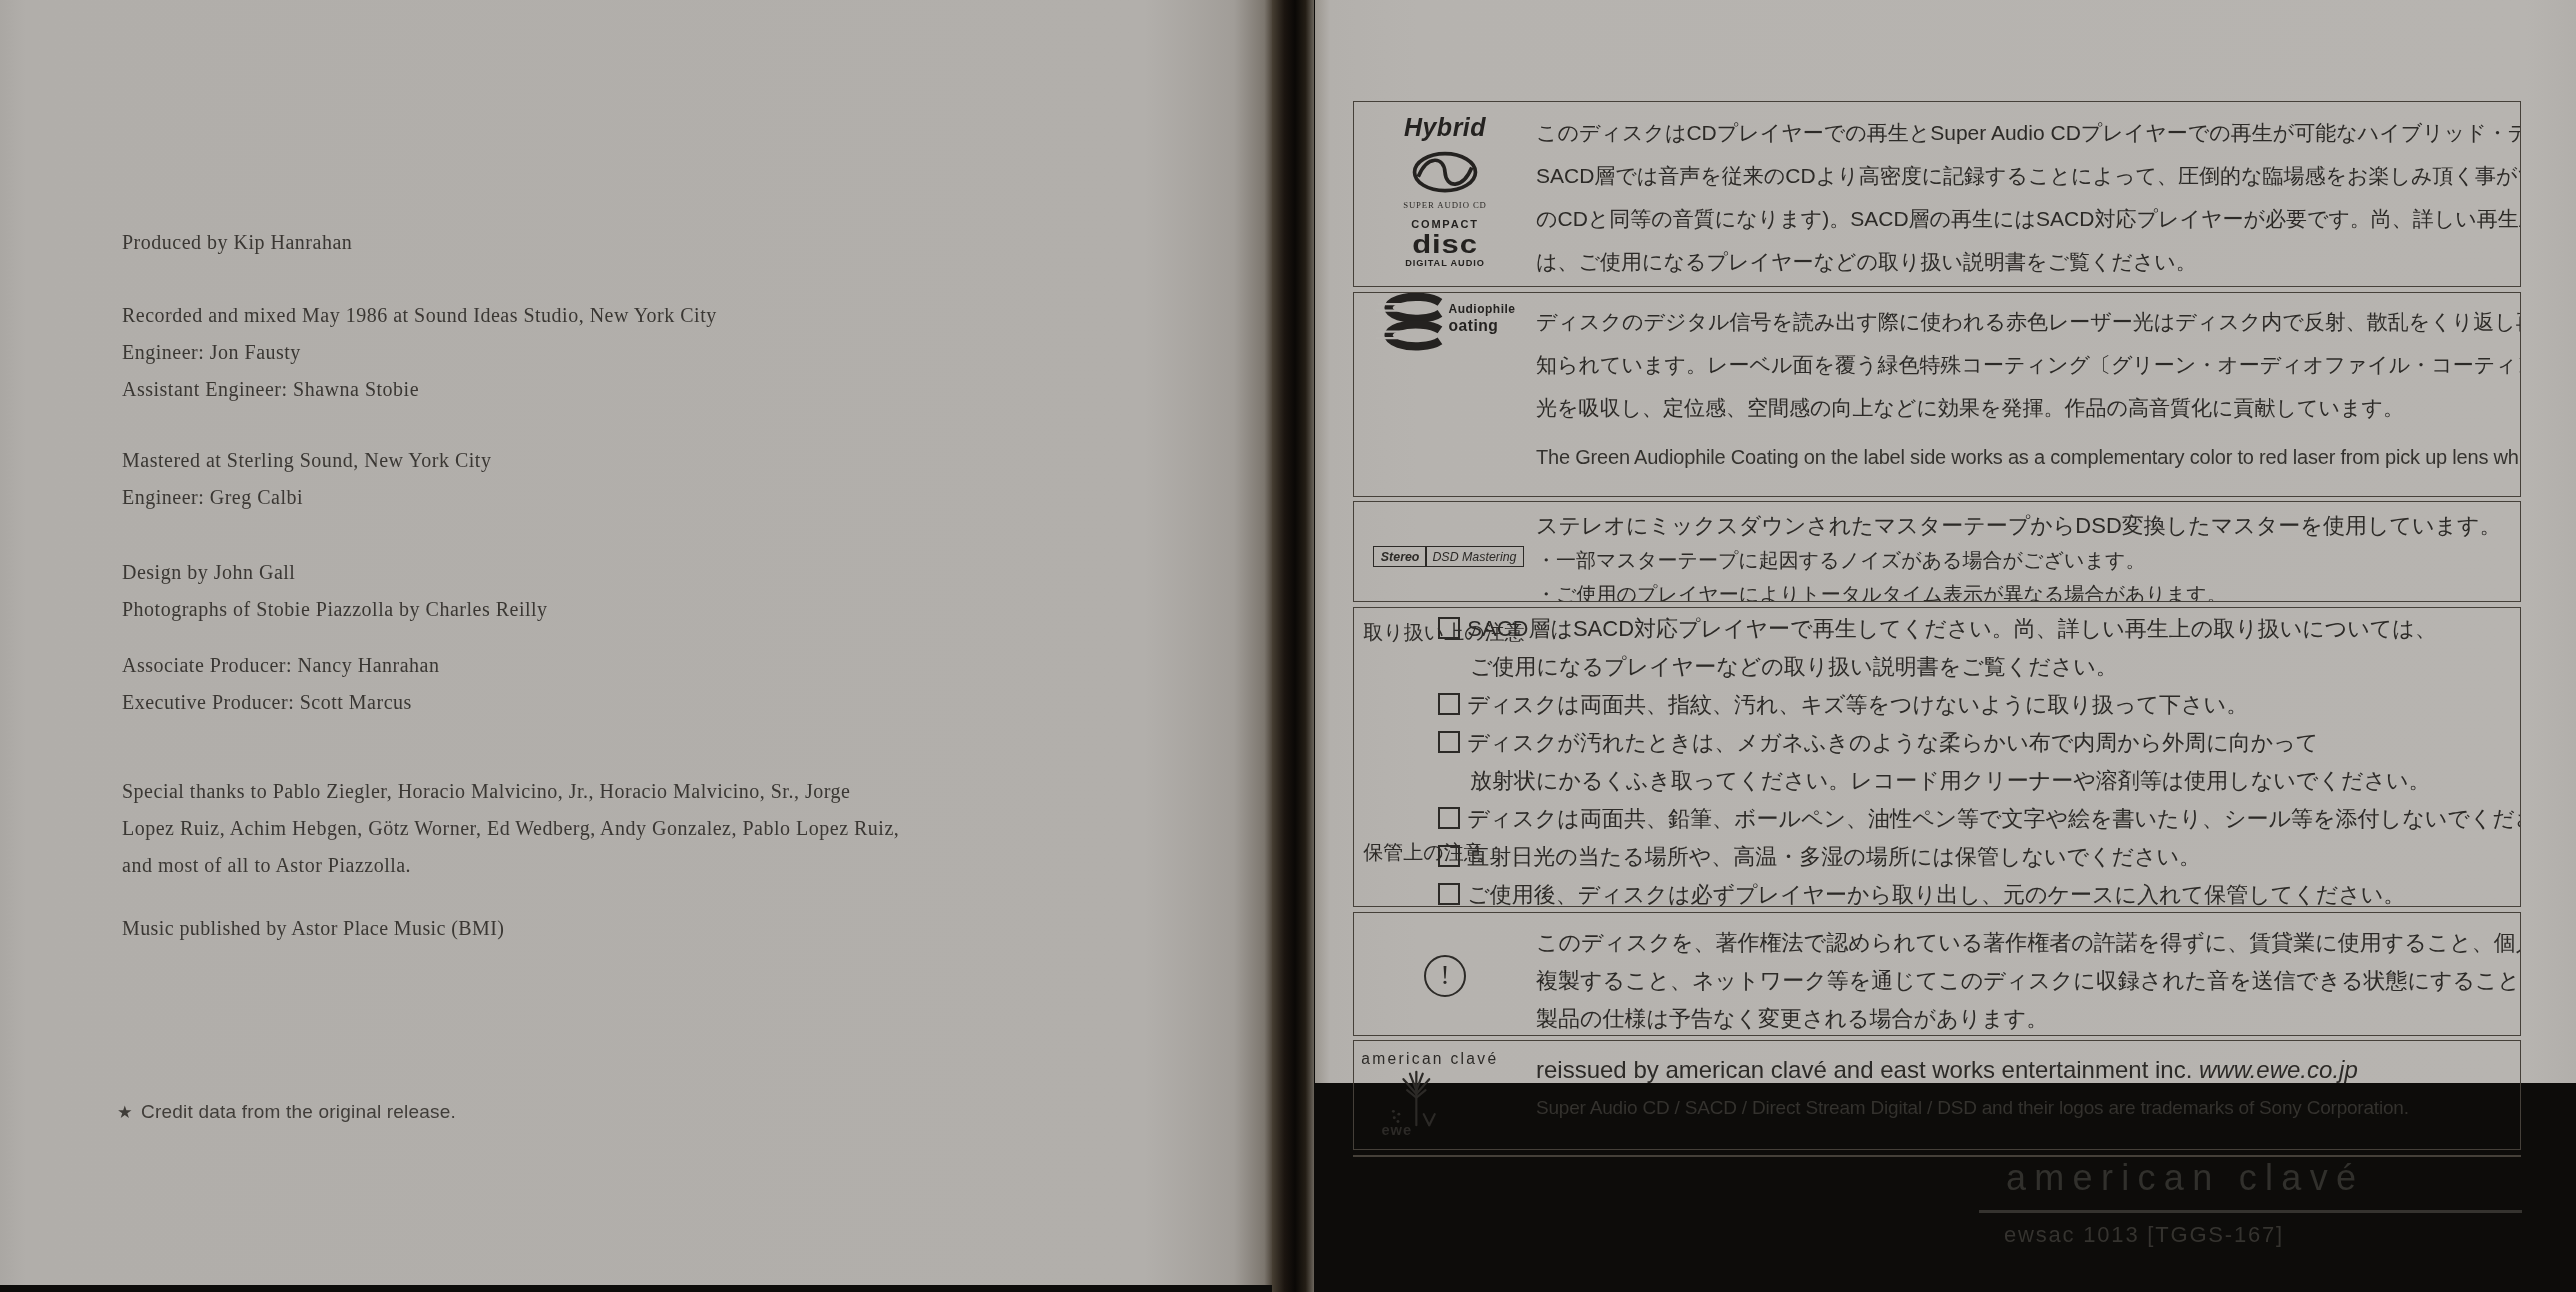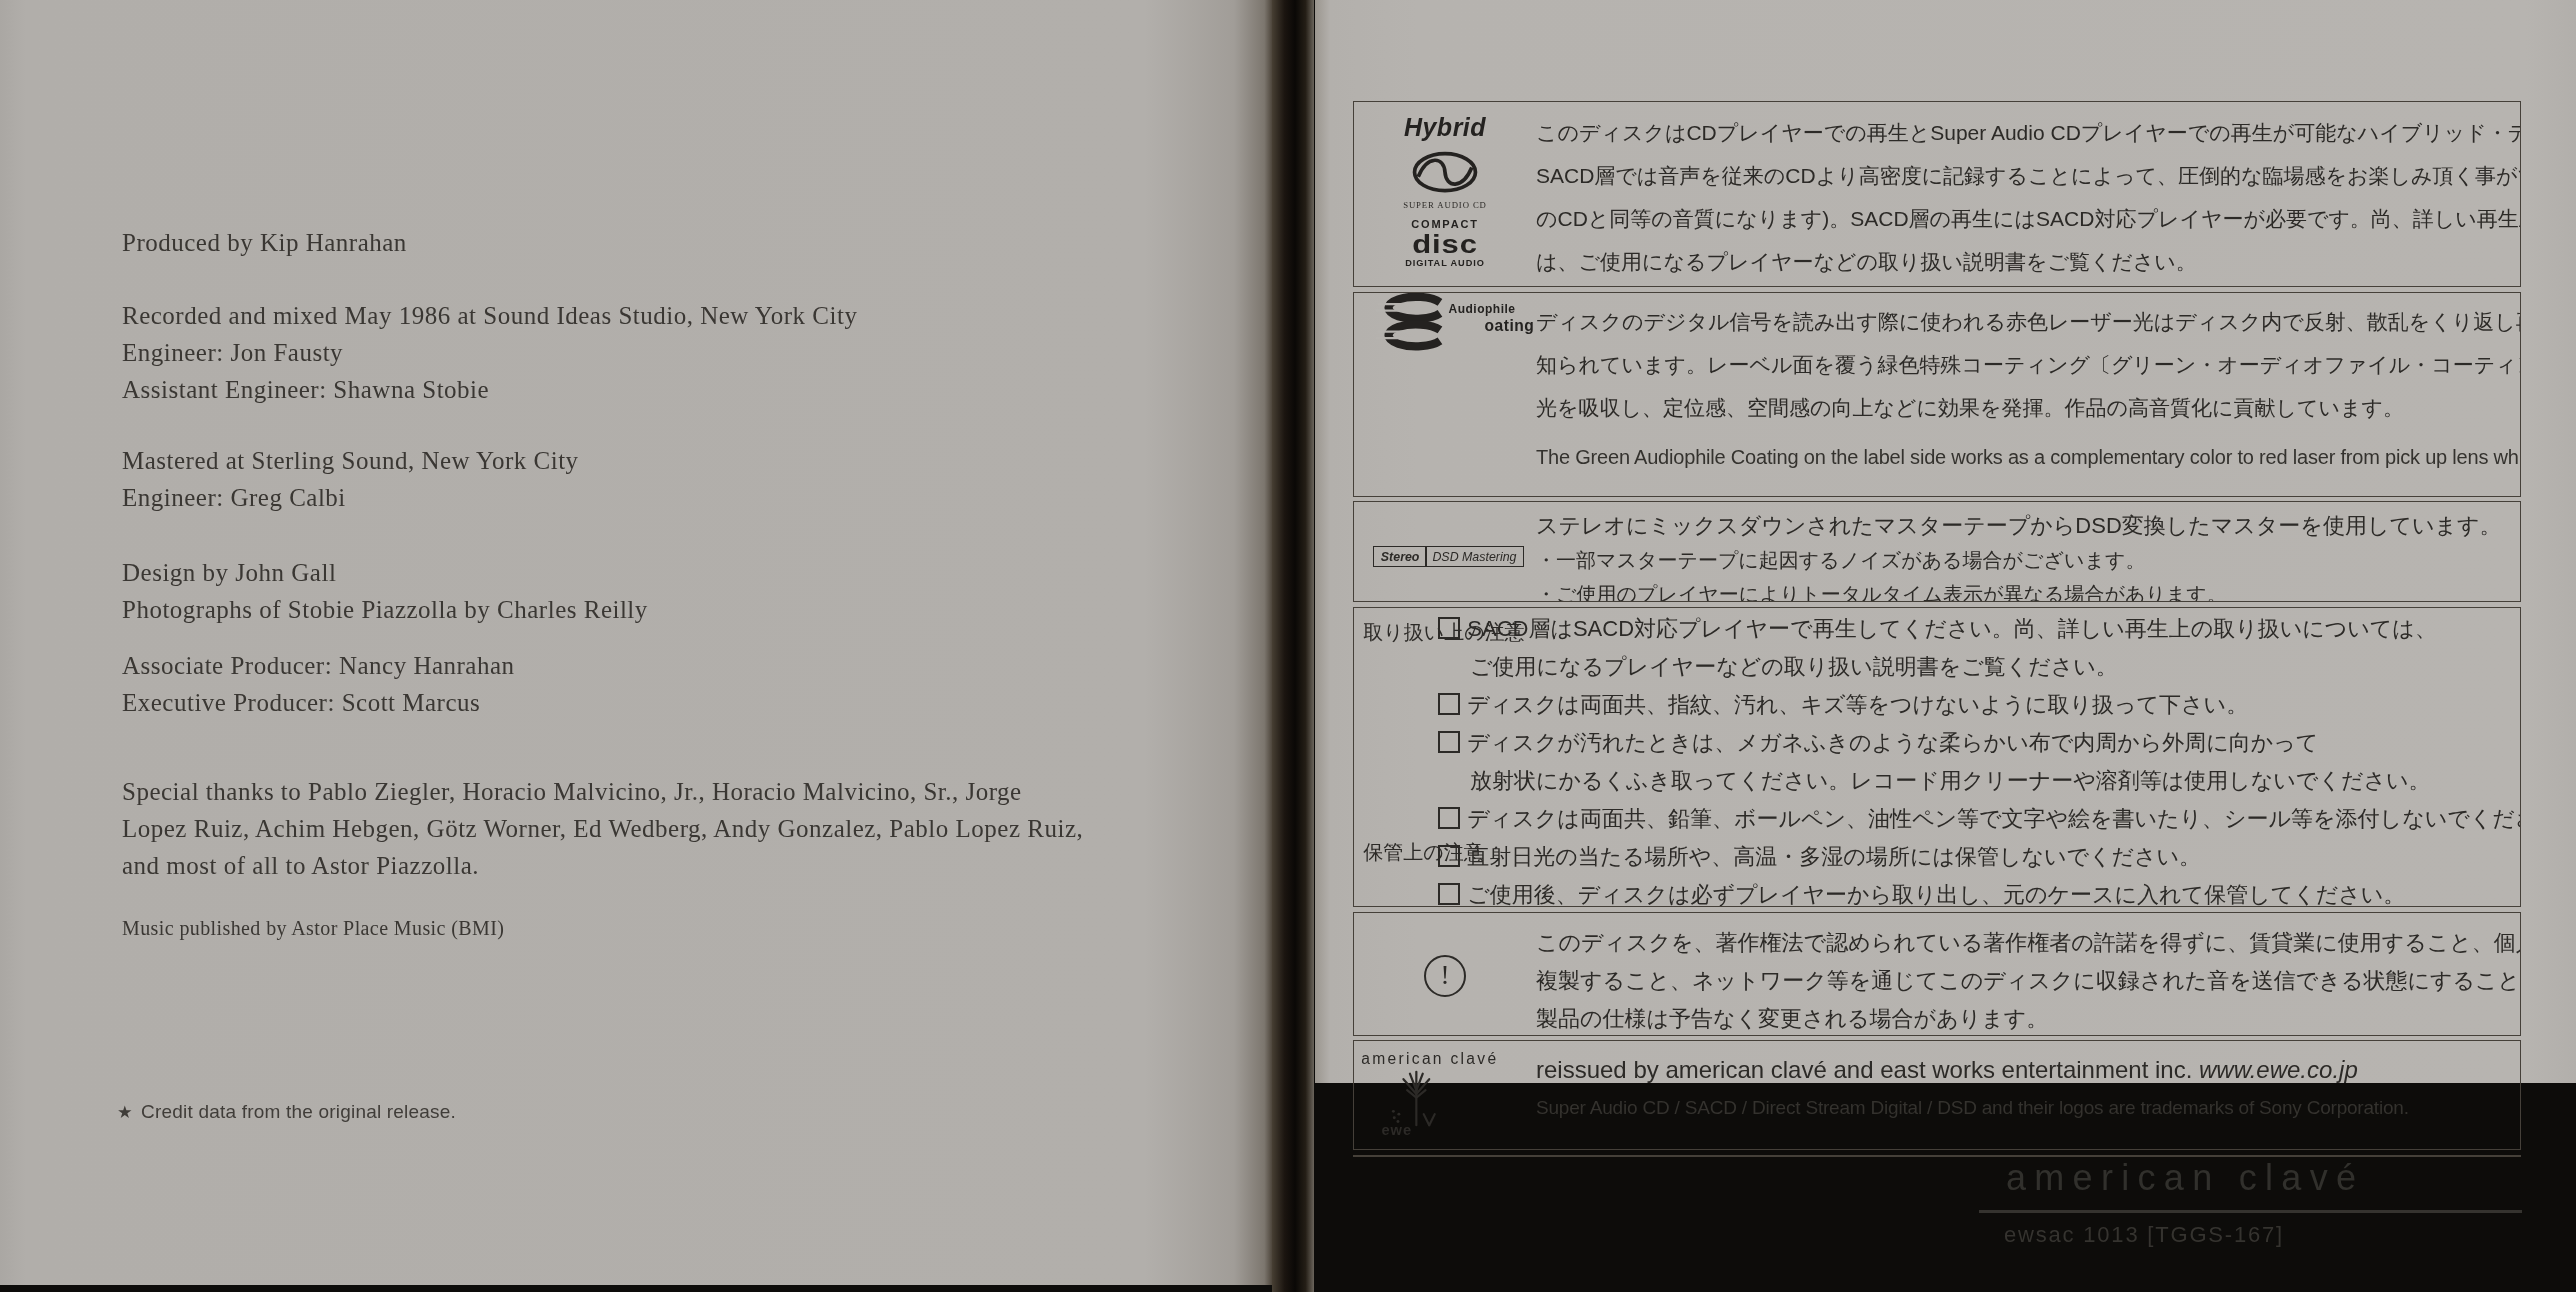--- a/index.html
+++ b/index.html
@@ -18,21 +18,21 @@
     background:linear-gradient(90deg,#473f33 0,#1b1510 30%,#0a0806 55%,#241e16 80%,#6b655c 100%);
   }
   #right-page{
     left:1315px;width:1261px;height:1083px;
     background:linear-gradient(90deg,#9b968f 0,#b3b0ac 1.2%,#b6b3af 8%,#b7b4b0 96%,#b2afab 100%);
   }
 
   
   .credit{position:absolute;left:122px;color:#3a3733;
     font-family:"Liberation Serif","DejaVu Serif",serif;
-    font-size:25px;line-height:37px;letter-spacing:0.5px;white-space:nowrap;}
+    font-size:20px;line-height:37px;letter-spacing:0.5px;white-space:nowrap;}
   .b1{top:224px}.b2{top:297px}.b3{top:442px}.b4{top:554px}.b5{top:647px}.b6{top:773px}
   #publishing{position:absolute;left:122px;top:917px;color:#3a3733;
     font-family:"Liberation Serif","DejaVu Serif",serif;font-size:20px;letter-spacing:0.4px;white-space:nowrap;}
   #footnote{position:absolute;left:117px;top:1101px;color:#403d39;
     font-size:19px;letter-spacing:0.2px;white-space:nowrap;}
   #footnote .star{font-size:17.4px;margin-right:8.3px;}
 
   
   .trow{position:absolute;left:38px;width:1168px;box-sizing:border-box;
     border:1.8px solid #454039;background:transparent;overflow:hidden;}
@@ -62,21 +62,21 @@
     font-family:"Liberation Serif",serif;}
   .cd-logo{margin-top:9.2px;text-align:center;color:#242220;line-height:1;}
   .cd-top{font-size:11px;font-weight:bold;letter-spacing:1.8px;}
   .cd-main{font-size:31px;font-weight:800;letter-spacing:0.9px;margin-top:-1.8px;transform:scaleY(.85);}
   .cd-bottom{font-size:9.2px;font-weight:bold;letter-spacing:0.9px;margin-top:-0.9px;}
 
   
   .coatwrap{display:flex;align-items:center;height:100%;}
   .coat{position:relative;width:147px;height:59px;}
   .coat .txt-top{position:absolute;left:77px;top:9px;font-size:12px;font-weight:bold;color:#242220;letter-spacing:0.5px;}
-  .coat .txt-bot{position:absolute;left:77px;top:24px;font-size:15.6px;font-weight:bold;color:#242220;letter-spacing:0.5px;margin-left:36px;}
+  .coat .txt-bot{position:absolute;left:77px;top:24px;font-size:15.6px;font-weight:bold;color:#242220;letter-spacing:0.5px;}
 
   
   .dsd-badge{display:inline-flex;margin:0 0 0 7.3px;align-self:center;}
   .dsd-badge span{border:1.8px solid #2c2a27;font-size:12.4px;color:#2c2a27;padding:2.8px 6.4px;white-space:nowrap;}
   .dsd-badge .left{font-weight:bold;font-style:italic;}
   .dsd-badge .right{font-style:italic;margin-left:-1.8px;}
   .r3 .iconcol{justify-content:center;align-items:flex-start;}
 
   
   .r4-inner{position:relative;height:100%;}

